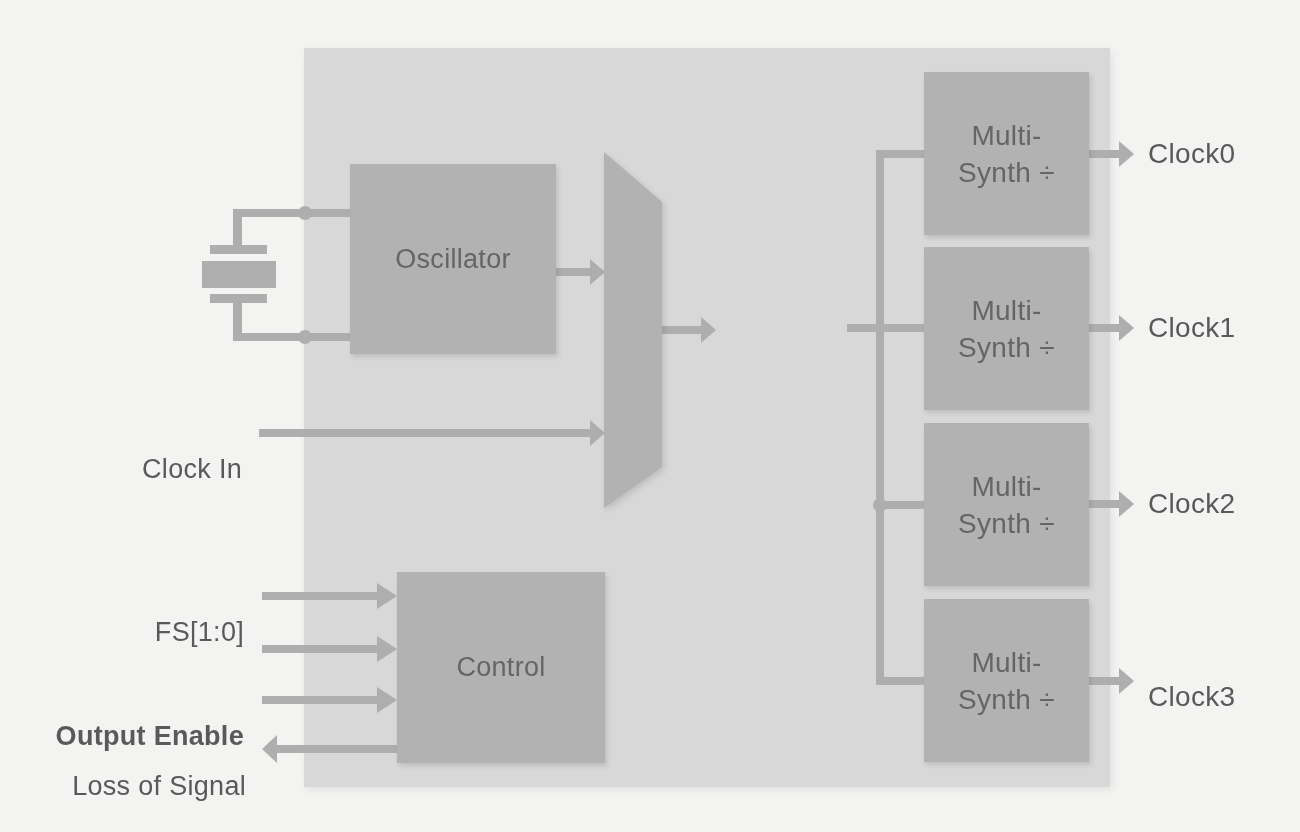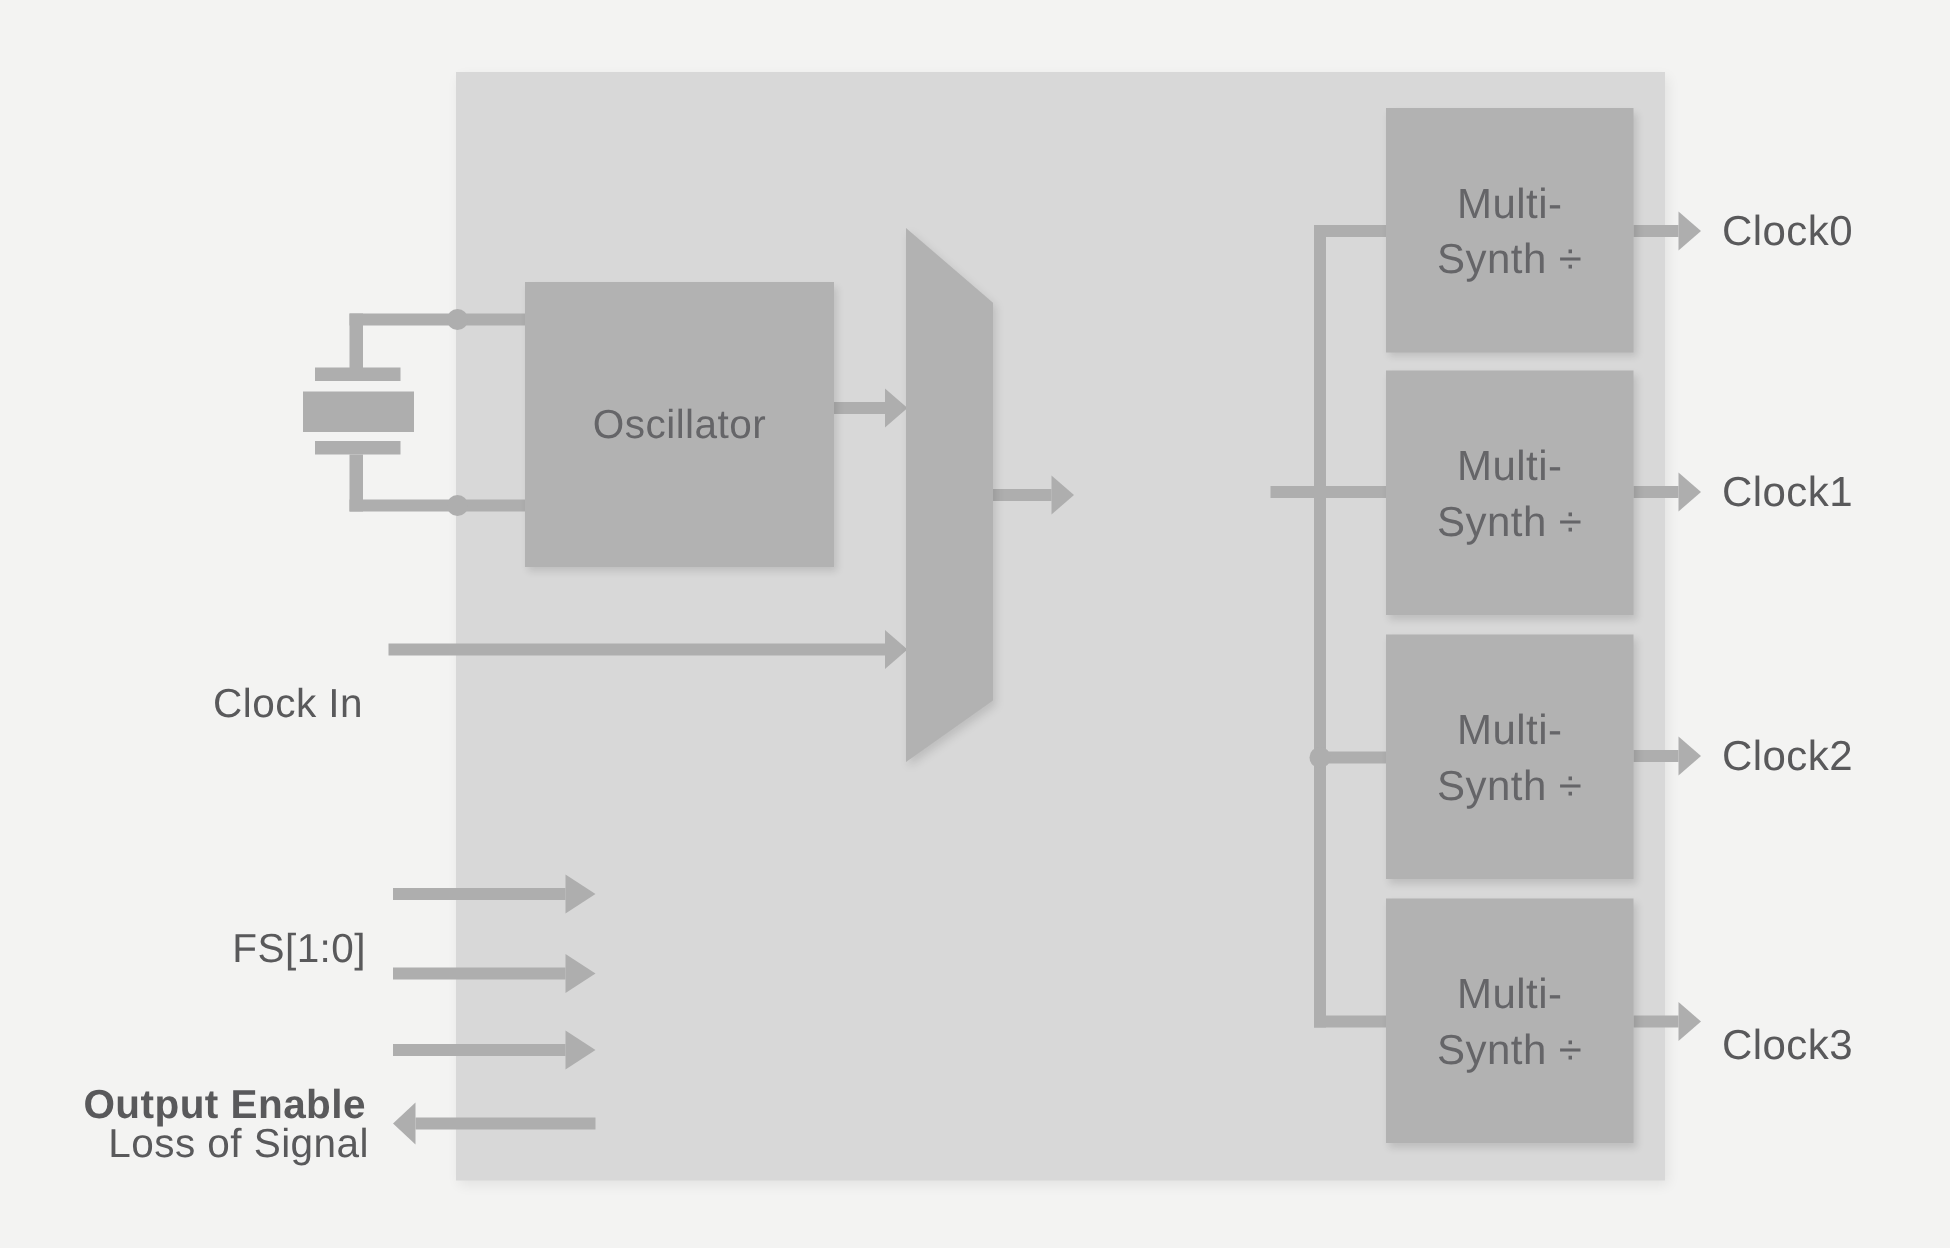--- a/index.html
+++ b/index.html
@@ -63,21 +63,21 @@
     <div class="abs wire" style="left:233px;top:333px;width:119px;height:8px;"></div>
     <div class="abs wire" style="left:233px;top:209px;width:9px;height:41px;"></div>
     <div class="abs wire" style="left:233px;top:303px;width:9px;height:38px;"></div>
     <div class="abs wire" style="left:210px;top:245px;width:57px;height:9px;"></div>
     <div class="abs wire" style="left:202px;top:261px;width:74px;height:27px;"></div>
     <div class="abs wire" style="left:210px;top:294px;width:57px;height:9px;"></div>
     <div class="abs dot" style="left:298px;top:206px;"></div>
     <div class="abs dot" style="left:298px;top:330px;"></div>
   </div>
 
-  <div class="abs block" style="left:350px;top:188px;width:206px;height:190px;justify-content:center;">
+  <div class="abs block" style="left:350px;top:164px;width:206px;height:190px;justify-content:center;">
     <span>Oscillator</span>
   </div>
 
   <div class="abs wire" style="left:556px;top:268px;width:34px;height:8px;"></div>
   <div class="abs head-r" style="left:590px;top:259px;"></div>
 
   <div class="abs lbl right" style="left:40px;top:416px;width:202px;height:34px;">Clock In</div>
   <div class="abs wire" style="left:259px;top:429px;width:331px;height:8px;"></div>
   <div class="abs head-r" style="left:590px;top:420px;"></div>
 
@@ -122,29 +122,32 @@
   <div class="abs lbl clock" style="left:1148px;top:310px;height:36px;">Clock1</div>
 
   <div class="abs wire" style="left:1089px;top:500px;width:30px;height:8px;"></div>
   <div class="abs head-r" style="left:1119px;top:491px;"></div>
   <div class="abs lbl clock" style="left:1148px;top:486px;height:36px;text-align:right;">Clock2</div>
 
   <div class="abs wire" style="left:1089px;top:677px;width:30px;height:8px;"></div>
   <div class="abs head-r" style="left:1119px;top:668px;"></div>
   <div class="abs lbl clock" style="left:1148px;top:679px;height:36px;">Clock3</div>
 
+  <div class="abs block" style="left:397px;top:572px;width:208px;height:191px;">
+    <span>Control</span>
+  </div>
 
   <div class="abs lbl right" style="left:40px;top:579px;width:204px;height:34px;">FS[1:0]</div>
   <div class="abs wire" style="left:262px;top:592px;width:115px;height:8px;"></div>
   <div class="abs head-r big" style="left:377px;top:583px;"></div>
 
   <div class="abs wire" style="left:262px;top:645px;width:115px;height:8px;"></div>
   <div class="abs head-r big" style="left:377px;top:636px;"></div>
 
   <div class="abs lbl right" style="left:40px;top:683px;width:204px;height:34px;font-weight:bold;">Output Enable</div>
   <div class="abs wire" style="left:262px;top:696px;width:115px;height:8px;"></div>
   <div class="abs head-r big" style="left:377px;top:687px;"></div>
 
-  <div class="abs lbl right" style="left:40px;top:709px;width:206px;height:34px;">Loss of Signal</div>
+  <div class="abs lbl right" style="left:40px;top:733px;width:206px;height:34px;">Loss of Signal</div>
   <div class="abs wire" style="left:277px;top:745px;width:120px;height:8px;"></div>
   <div class="abs head-l" style="left:262px;top:735px;"></div>
 
 </div>
 
 </body></html>

